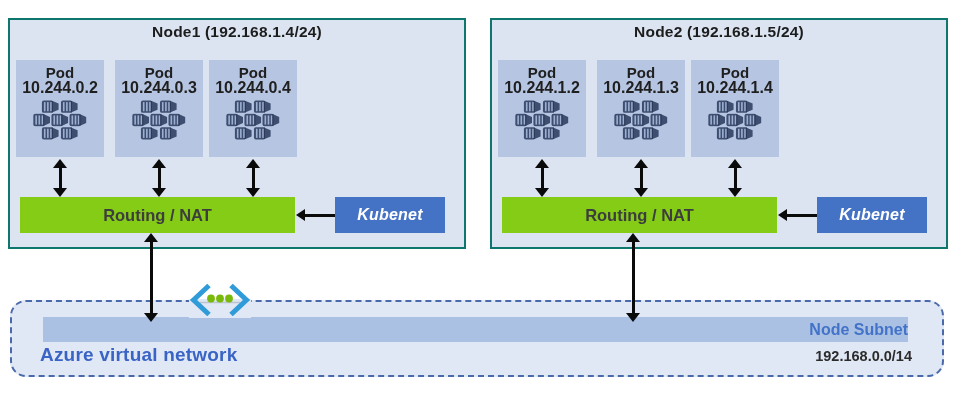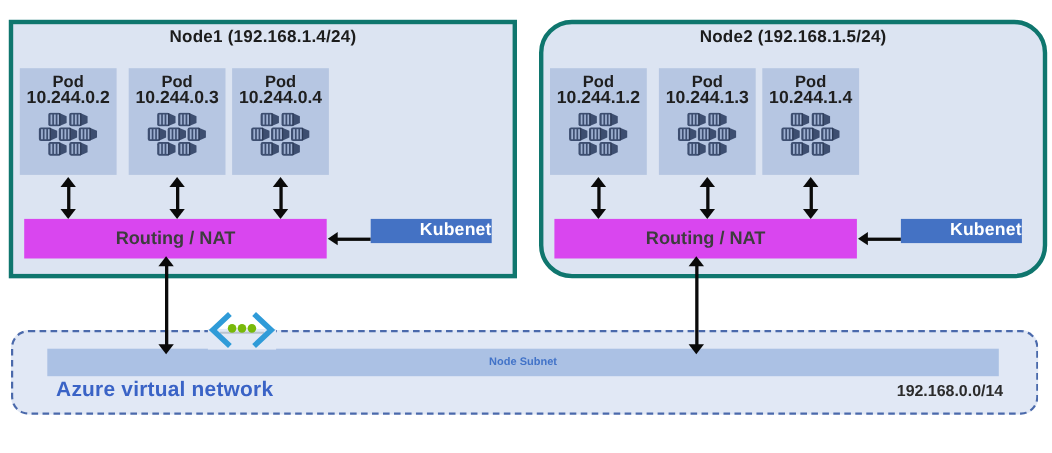--- a/index.html
+++ b/index.html
@@ -1,37 +1,37 @@
 <!DOCTYPE html>
 <html><head>
 <meta charset="utf-8">
 <style>
   html,body{margin:0;padding:0;background:#fff;}
   body{font-family:"Liberation Sans", sans-serif; -webkit-font-smoothing:antialiased;}
   .stage{position:relative;width:956px;height:412px;background:#fff;overflow:hidden;}
 
   
-  .node{position:absolute;top:18px;width:454px;height:227px;background:#dce4f2;border:4px solid #0f766e;box-sizing:content-box;}
+  .node{position:absolute;top:18px;width:454px;height:227px;background:#dce4f2;border:2px solid #0f766e;box-sizing:content-box;}
   .node.n1{left:8px;}
-  .node.n2{left:490px;border-radius:30px;}
+  .node.n2{left:490px;}
   .node-title{position:absolute;top:3px;left:0;width:100%;text-align:center;font-size:15.5px;font-weight:700;color:#1c1c1c;letter-spacing:.2px;}
 
   
   .pod{position:absolute;top:40px;width:88px;height:97px;background:#b6c6e2;display:flex;flex-direction:column;align-items:center;}
   .pod.p0{left:6px;} .pod.p1{left:105px;} .pod.p2{left:199px;}
   .pod-label{margin-top:5px;font-size:15px;font-weight:700;color:#1f1f1f;line-height:16px;}
   .pod-ip{font-size:16px;font-weight:600;color:#1f1f1f;line-height:14px;}
   .pod-icon{margin-top:5px;}
 
   
-  .routing{position:absolute;left:10px;top:177px;width:275px;height:36px;background:#d946ef;display:flex;align-items:center;justify-content:center;}
+  .routing{position:absolute;left:10px;top:177px;width:275px;height:36px;background:#84cc16;display:flex;align-items:center;justify-content:center;}
   .routing-label{font-size:16.5px;font-weight:600;color:#3d3d3d;}
 
   
-  .kubenet{position:absolute;left:325px;top:177px;width:110px;height:22px;background:#4472c4;display:flex;align-items:center;justify-content:flex-end;}
+  .kubenet{position:absolute;left:325px;top:177px;width:110px;height:36px;background:#4472c4;display:flex;align-items:center;justify-content:center;font-style:italic;}
   .kubenet-label{font-size:16px;font-weight:700;color:#fff;letter-spacing:.2px;}
 
   
   .varrow{position:absolute;width:14px;}
   .varrow .shaft{position:absolute;left:5.5px;top:7px;bottom:7px;width:3px;background:#0a0a0a;}
   .varrow::before{content:"";position:absolute;top:0;left:0;width:0;height:0;
     border-left:7px solid transparent;border-right:7px solid transparent;border-bottom:9px solid #0a0a0a;}
   .varrow::after{content:"";position:absolute;bottom:0;left:0;width:0;height:0;
     border-left:7px solid transparent;border-right:7px solid transparent;border-top:9px solid #0a0a0a;}
   .pod-arrow{top:139px;height:38px;}
@@ -42,24 +42,24 @@
   .harrow{position:absolute;height:12px;}
   .harrow .shaft{position:absolute;left:8px;right:0;top:4.5px;height:3px;background:#0a0a0a;}
   .harrow::before{content:"";position:absolute;left:0;top:0;width:0;height:0;
     border-top:6px solid transparent;border-bottom:6px solid transparent;border-right:9px solid #0a0a0a;}
   .kubenet-arrow{left:286px;top:189px;width:39px;}
 
   
   .vnet{position:absolute;left:10px;top:300px;width:930px;height:73px;background:#e1e8f5;
     border:2.5px dashed #4a69ab;border-radius:16px;z-index:1;}
   .subnet-bar{position:absolute;left:43px;top:317px;width:865px;height:25px;background:#abc1e4;z-index:2;}
-  .subnet-label{position:absolute;left:0;width:100%;text-align:center;line-height:25px;font-size:10px;font-weight:700;color:#4273c8;}
+  .subnet-label{position:absolute;left:0;width:100%;text-align:right;line-height:25px;font-size:16px;font-weight:700;color:#4273c8;}
   .subnet-cidr{position:absolute;right:48px;line-height:25px;font-size:14.5px;font-weight:600;color:#2b2b2b;}
   .vnet-cidr{position:absolute;right:44px;top:348px;font-size:14.5px;font-weight:600;color:#2b2b2b;z-index:2;}
-  .vnet-label{position:absolute;left:51px;top:344px;font-size:19px;font-weight:700;color:#3a63c6;z-index:2;letter-spacing:.2px;}
+  .vnet-label{position:absolute;left:40px;top:344px;font-size:19px;font-weight:700;color:#3a63c6;z-index:2;letter-spacing:.2px;}
   .vnet-icon{position:absolute;left:187px;top:282px;z-index:5;}
 
   .defs{position:absolute;width:0;height:0;overflow:hidden;}
 </style>
 </head>
 <body>
 
 <svg class="defs" aria-hidden="true">
   <defs>
     <symbol id="cg" viewBox="0 0 20 14">

